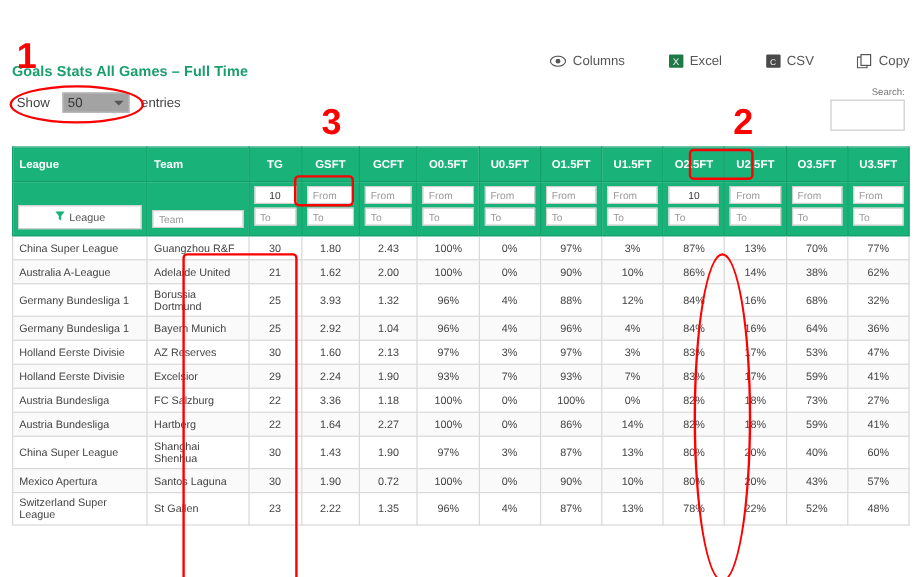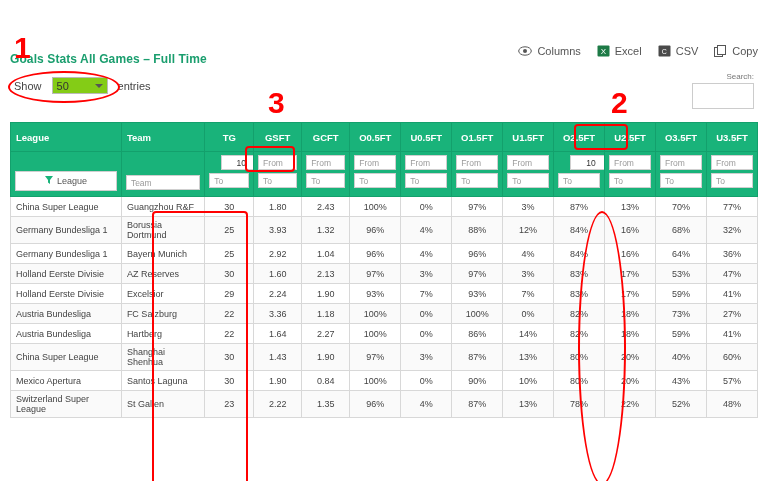--- a/index.html
+++ b/index.html
@@ -14,33 +14,33 @@
   }
   .page-title{
     position:absolute;left:10px;top:8px;
     font-size:12px;font-weight:bold;color:#1a9e6e;
     letter-spacing:.1px;
     margin-top:44px;
   }
   
   .toolbar{
     position:absolute;right:10px;top:45px;
-    display:flex;align-items:center;gap:16px;
+    display:flex;align-items:center;gap:36px;
     color:#555;font-size:11px;
   }
   .tool{display:flex;align-items:center;gap:5px;cursor:pointer;}
   .tool svg{display:block;}
   
   .show-entries{
     position:absolute;left:14px;top:77px;
     display:flex;align-items:center;gap:10px;
     font-size:11px;color:#444;
   }
   .select-box{
-    width:56px;height:17px;border:1px solid #bbb;background:#84cc16;
+    width:56px;height:17px;border:1px solid #bbb;background:#a3a3a3;
     display:flex;align-items:center;justify-content:space-between;
     padding:0 4px;box-sizing:border-box;font-size:11px;color:#333;
   }
   .caret{width:0;height:0;border-left:4px solid transparent;border-right:4px solid transparent;border-top:4px solid #555;}
   
   .search-wrap{
     position:absolute;right:14px;top:72px;text-align:right;
   }
   .search-label{font-size:8px;color:#777;margin-bottom:2px;}
   .search-input{
@@ -68,21 +68,21 @@
     padding:3px 4px;
     vertical-align:top;
   }
   .fbox{
     background:#fff;border:1px solid #cfcfcf;
     height:15px;line-height:15px;
     font-size:8.5px;color:#9a9a9a;
     padding:0 4px;box-sizing:border-box;
     margin-bottom:3px;width:100%;
   }
-  .fbox.val{color:#333;margin-left:12px;}
+  .fbox.val{color:#333;}
   .fbox.center{text-align:center;}
   .league-btn{
     background:#fff;border:1px solid #cfcfcf;color:#555;
     height:18px;line-height:18px;text-align:center;font-size:9px;
     display:flex;align-items:center;justify-content:center;gap:4px;
     margin-top:16px;
   }
   tbody td{
     border:1px solid #d8d8d8;
     padding:3px 5px;
@@ -249,20 +249,35 @@
         <td class="num">100%</td>
         <td class="num">0%</td>
         <td class="num">97%</td>
         <td class="num">3%</td>
         <td class="num">87%</td>
         <td class="num">13%</td>
         <td class="num">70%</td>
         <td class="num">77%</td>
       </tr>
       <tr>
+        <td>Australia A-League</td>
+        <td>Adelaide United</td>
+        <td class="num">21</td>
+        <td class="num">1.62</td>
+        <td class="num">2.00</td>
+        <td class="num">100%</td>
+        <td class="num">0%</td>
+        <td class="num">90%</td>
+        <td class="num">10%</td>
+        <td class="num">86%</td>
+        <td class="num">14%</td>
+        <td class="num">38%</td>
+        <td class="num">62%</td>
+      </tr>
+      <tr>
         <td>Germany Bundesliga 1</td>
         <td>Borussia Dortmund</td>
         <td class="num">25</td>
         <td class="num">3.93</td>
         <td class="num">1.32</td>
         <td class="num">96%</td>
         <td class="num">4%</td>
         <td class="num">88%</td>
         <td class="num">12%</td>
         <td class="num">84%</td>
@@ -358,21 +373,21 @@
         <td class="num">80%</td>
         <td class="num">20%</td>
         <td class="num">40%</td>
         <td class="num">60%</td>
       </tr>
       <tr>
         <td>Mexico Apertura</td>
         <td>Santos Laguna</td>
         <td class="num">30</td>
         <td class="num">1.90</td>
-        <td class="num">0.84</td>
+        <td class="num">0.72</td>
         <td class="num">100%</td>
         <td class="num">0%</td>
         <td class="num">90%</td>
         <td class="num">10%</td>
         <td class="num">80%</td>
         <td class="num">20%</td>
         <td class="num">43%</td>
         <td class="num">57%</td>
       </tr>
       <tr>

